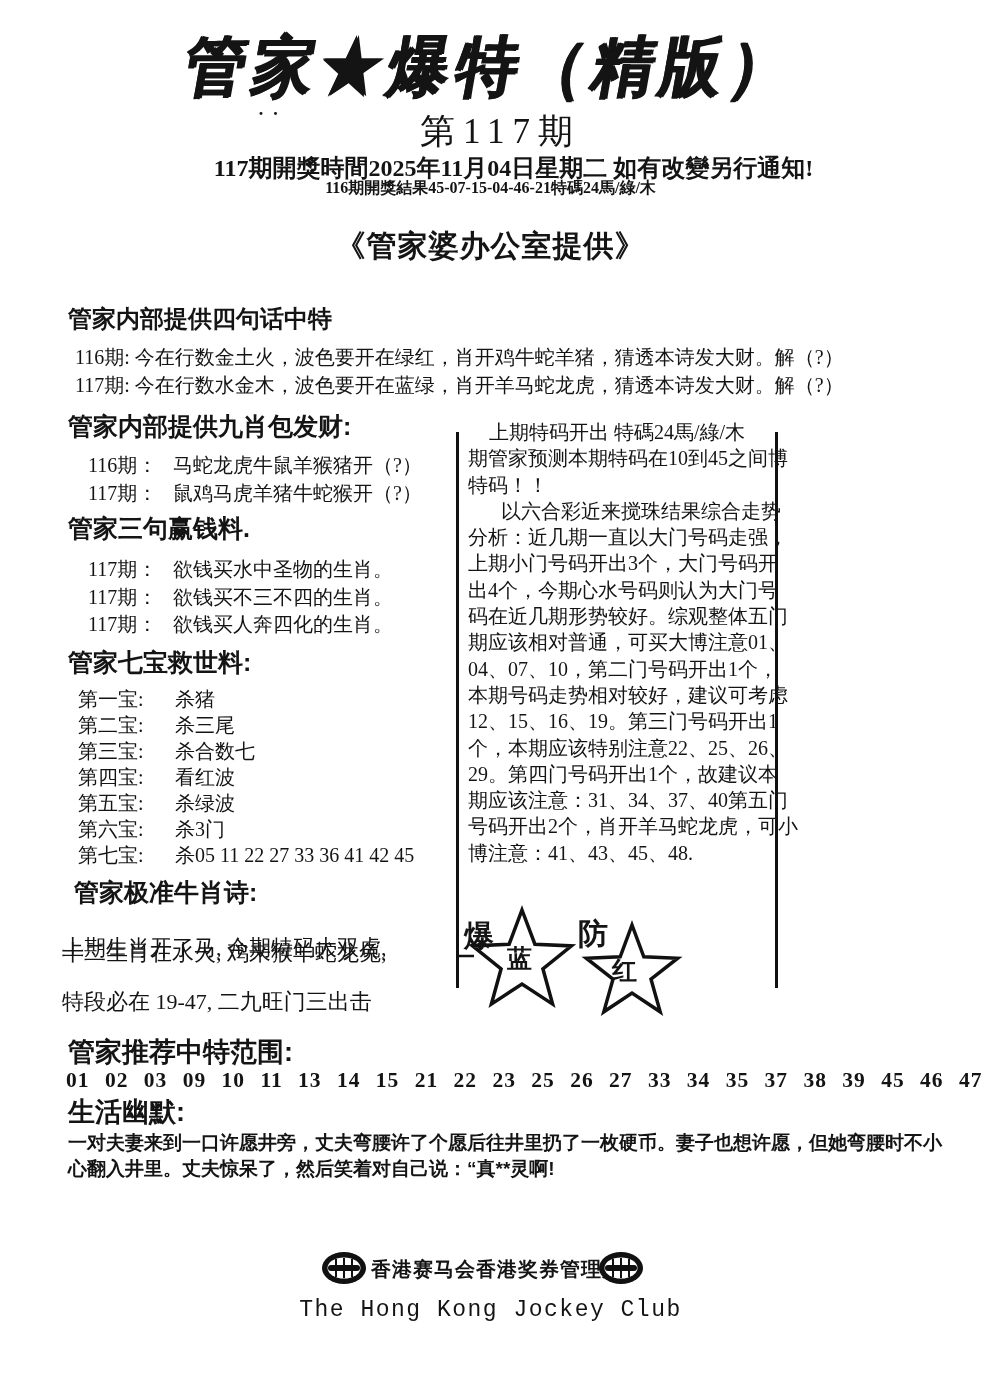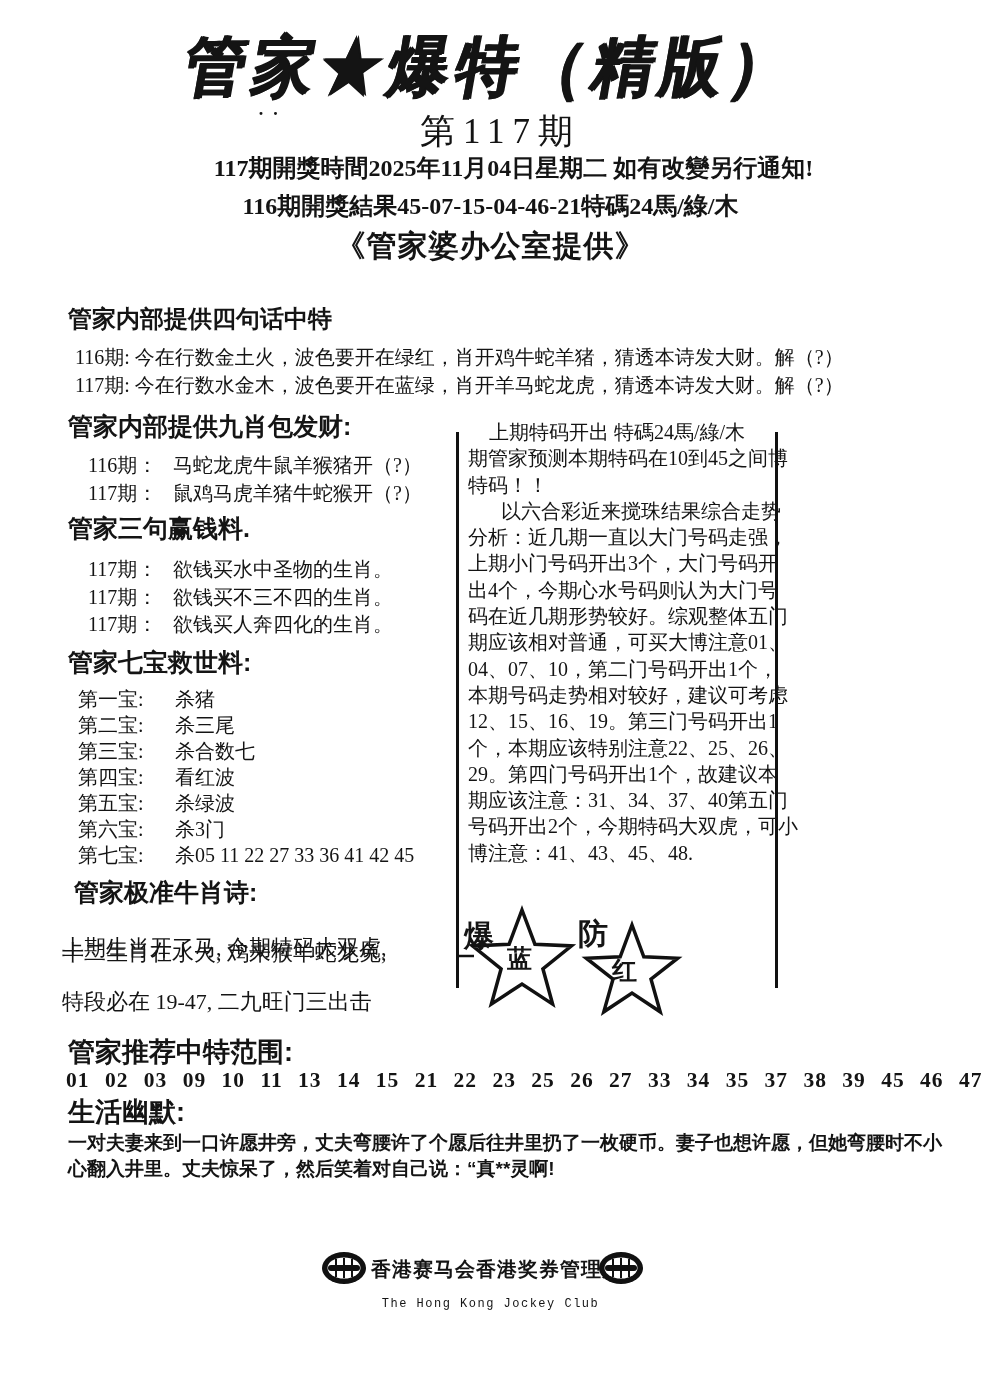--- a/index.html
+++ b/index.html
@@ -12,21 +12,21 @@
   .mono{font-family:"Liberation Mono", monospace;}
 
   .masthead-title{
     top:26px;font-family:"Liberation Sans",sans-serif;font-weight:900;font-size:61px;
     letter-spacing:7px;transform:skewX(-10deg) scaleY(1.08);
     text-shadow:2px 0 0 currentColor,0 1px 0 currentColor;white-space:nowrap;
   }
   .stray-dots{left:258px;top:104px;font-size:18px;font-weight:bold;letter-spacing:2px;}
   .issue{top:108px;font-size:35px;letter-spacing:8px;padding-left:20px;}
   .drawline{top:152px;font-size:24px;font-weight:bold;white-space:nowrap;padding-left:46px;}
-  .resultline{top:190px;font-size:24px;font-weight:bold;white-space:nowrap;font-family:Liberation Serif, serif;}
+  .resultline{top:178px;font-size:16px;font-weight:bold;white-space:nowrap;font-family:Liberation Serif, serif;}
   .provider{top:226px;font-size:30px;font-weight:bold;letter-spacing:1px;}
   .price{top:270px;font-size:16px;font-weight:bold;}
 
   .sec-h{font-family:"Liberation Sans",sans-serif;font-weight:bold;white-space:nowrap;}
   .h24{font-size:24px;} .h25{font-size:25px;} .h27{font-size:27px;}
   .bodyline{font-size:20px;white-space:nowrap;}
   .row{white-space:nowrap;font-size:20px;}
   .rl{display:inline-block;width:80px;}
   .tl{display:inline-block;width:92px;}
   .poemline{font-size:22px;white-space:nowrap;}
@@ -36,21 +36,21 @@
   .aline{height:26.3px;}
   .ind1{padding-left:21px;}
   .ind2{padding-left:33px;}
   .starword{font-size:30px;font-weight:bold;}
   .starinner{font-size:25px;font-weight:bold;}
 
   .numbersline{font-size:21.5px;font-weight:bold;word-spacing:9px;letter-spacing:1px;white-space:nowrap;}
   .jokeline{font-family:"Liberation Sans",sans-serif;font-weight:bold;font-size:19px;white-space:nowrap;}
 
   .org-cn{font-family:"Liberation Sans",sans-serif;font-weight:bold;font-size:20px;letter-spacing:1px;white-space:nowrap;}
-  .org-en{font-size:12px;letter-spacing:1.5px;}
+  .org-en{font-size:23px;letter-spacing:1.5px;}
 </style>
 </head>
 <body>
 
 <div class="page">
 
   <div class="abs ctr masthead-title">管家★爆特（精版）</div>
   <div class="abs stray-dots">· ·</div>
   <div class="abs ctr issue">第117期</div>
   <div class="abs ctr drawline">117期開獎時間2025年11月04日星期二 如有改變另行通知!</div>
@@ -132,21 +132,21 @@
     <div class="aline">上期小门号码开出3个，大门号码开</div>
     <div class="aline">出4个，今期心水号码则认为大门号</div>
     <div class="aline">码在近几期形势较好。综观整体五门</div>
     <div class="aline">期应该相对普通，可买大博注意01、</div>
     <div class="aline">04、07、10，第二门号码开出1个，</div>
     <div class="aline">本期号码走势相对较好，建议可考虑</div>
     <div class="aline">12、15、16、19。第三门号码开出1</div>
     <div class="aline">个，本期应该特别注意22、25、26、</div>
     <div class="aline">29。第四门号码开出1个，故建议本</div>
     <div class="aline">期应该注意：31、34、37、40第五门</div>
-    <div class="aline">号码开出2个，今期特码大双虎，可小</div>
+    <div class="aline">号码开出2个，肖开羊马蛇龙虎，可小</div>
     <div class="aline">博注意：41、43、45、48.</div>
   </div>
 
   <svg class="abs" style="left:457px;top:898px;" width="322" height="125" viewBox="0 0 322 125">
     <line x1="0" y1="58" x2="17" y2="58" stroke="#111" stroke-width="2.5"></line>
     <polygon points="65,12 77.9,46.2 114.5,47.9 85.9,70.8 95.6,106.1 65,86 34.4,106.1 44.1,70.8 15.5,47.9 52.1,46.2" fill="#ffffff" stroke="#111" stroke-width="3.5" stroke-linejoin="miter"></polygon>
     <polygon points="175,27 186.8,58.8 220.7,60.2 194,81.2 203.2,113.8 175,95 146.8,113.8 156,81.2 129.3,60.2 163.2,58.8" fill="#ffffff" stroke="#111" stroke-width="3.5" stroke-linejoin="miter"></polygon>
   </svg>
   <div class="abs starword" style="left:464px;top:916px;">爆</div>
   <div class="abs starword" style="left:578px;top:914px;">防</div>

